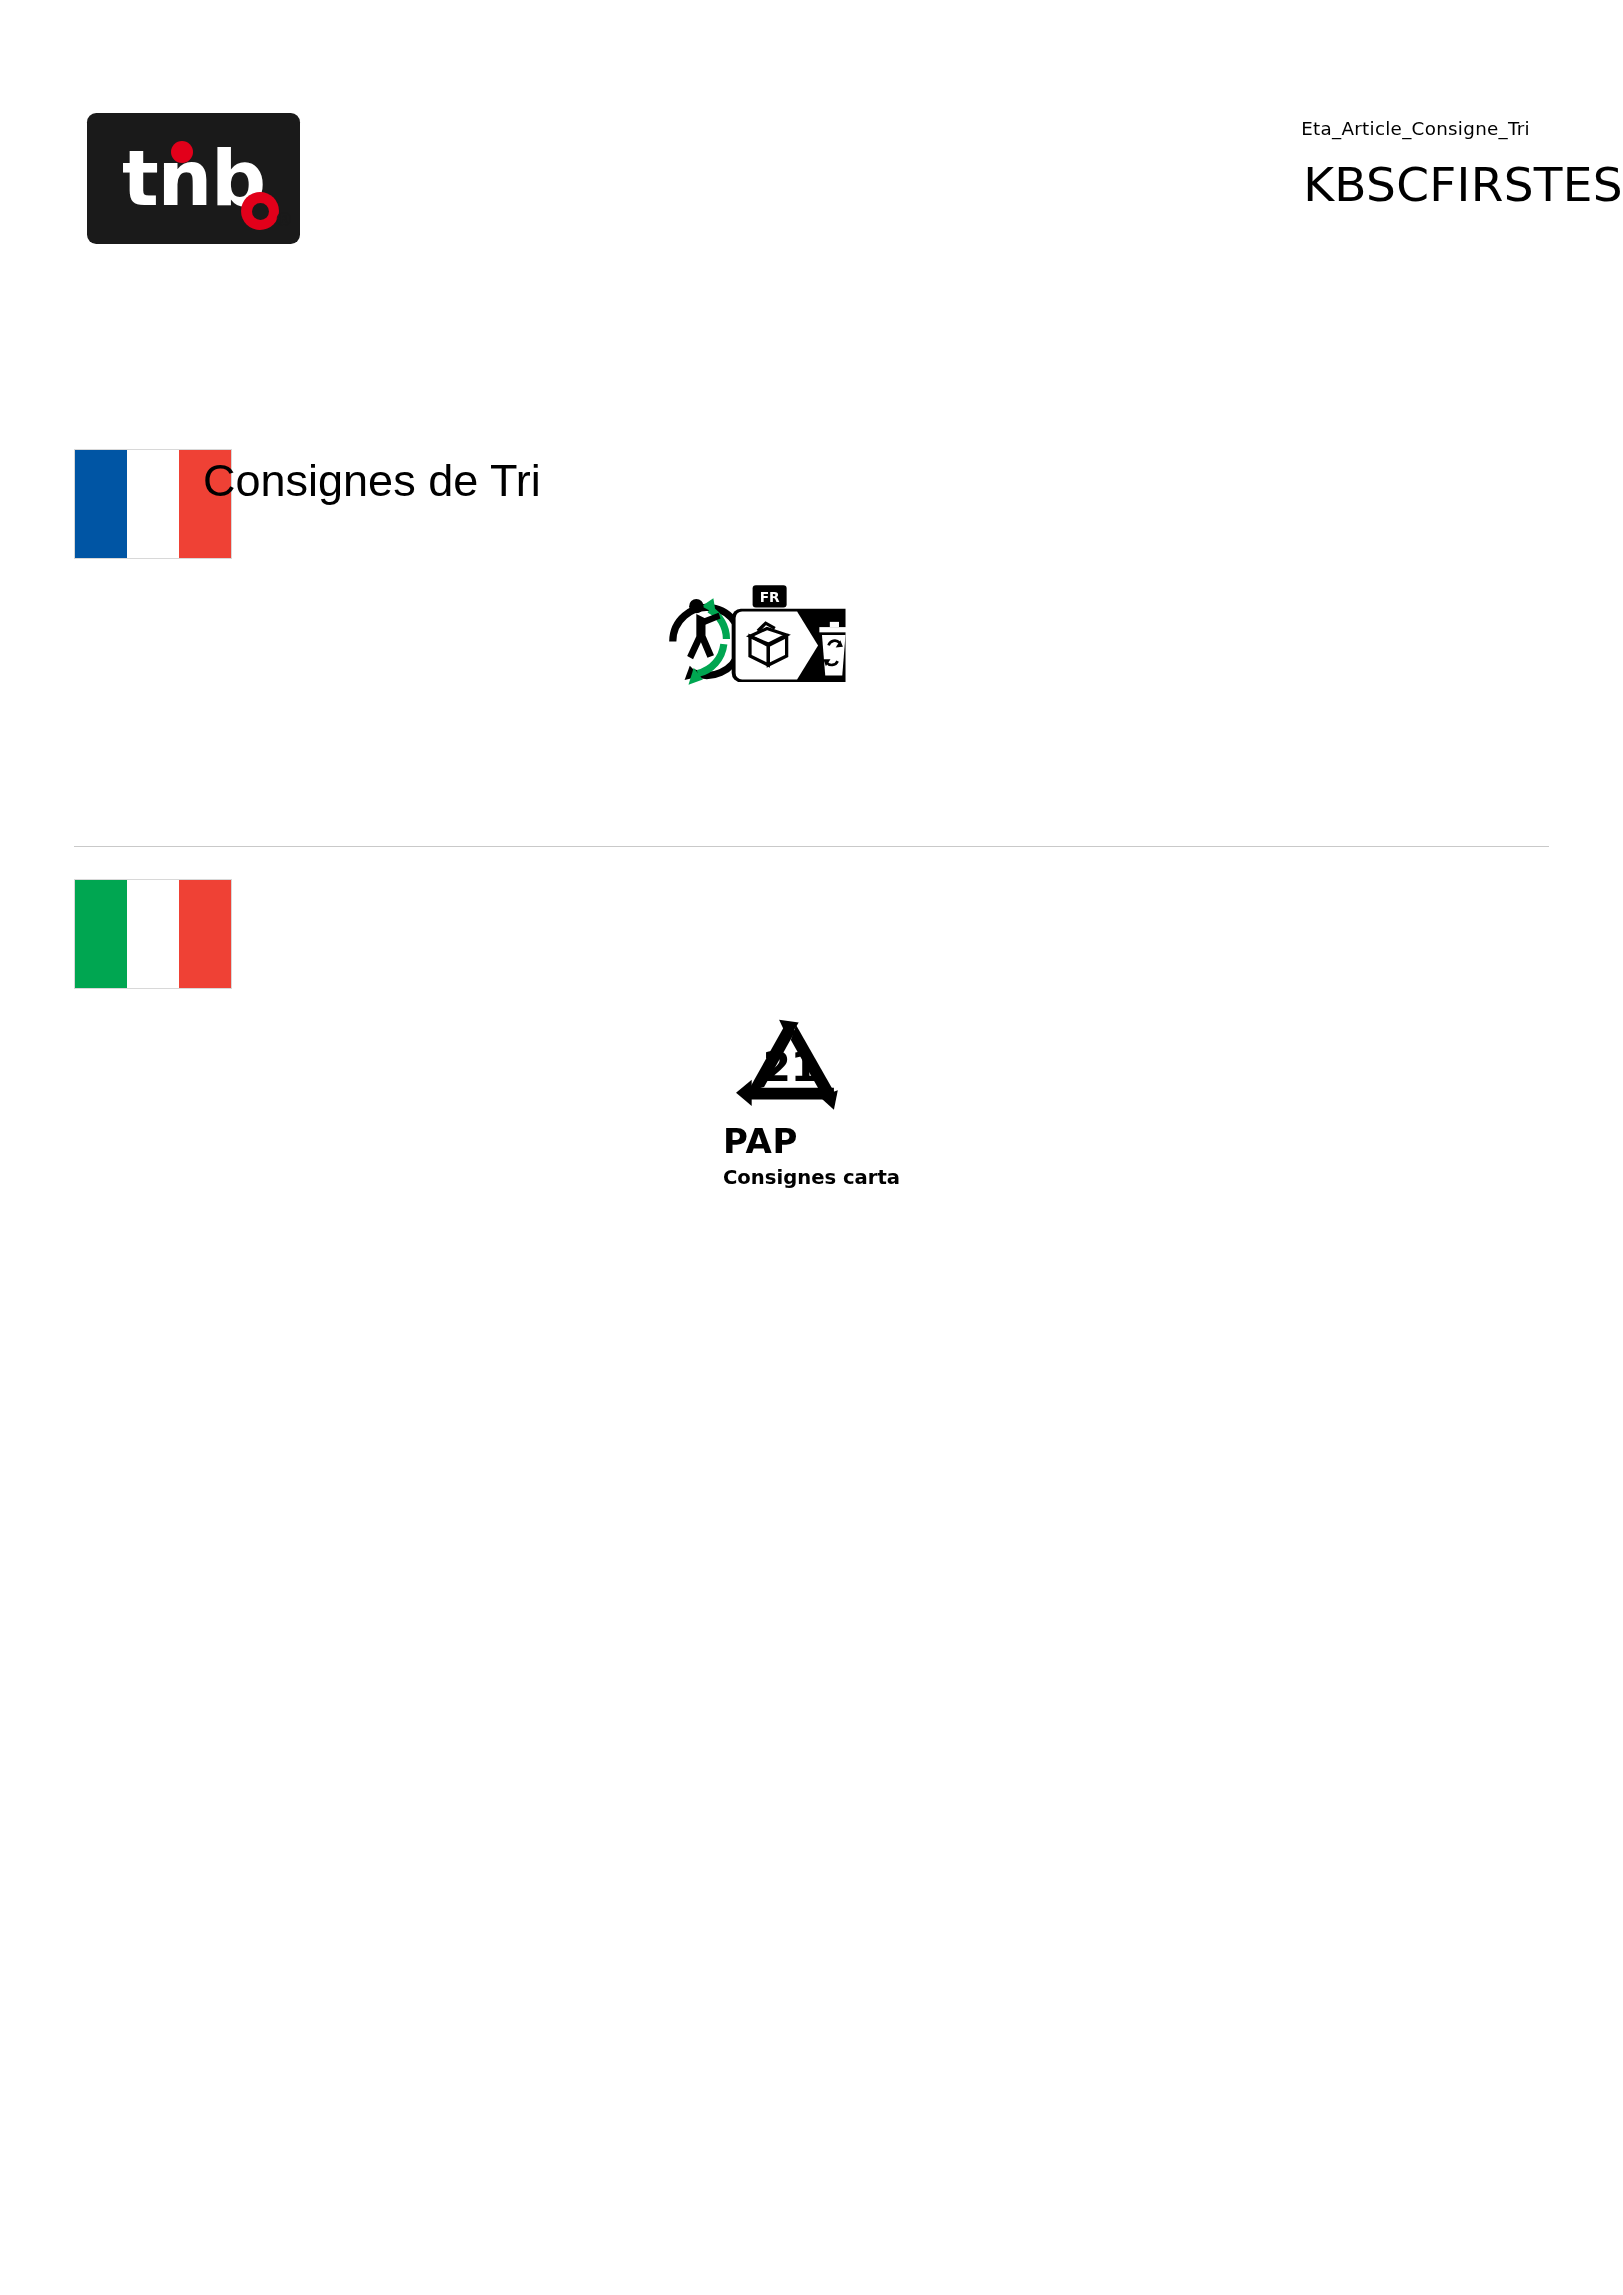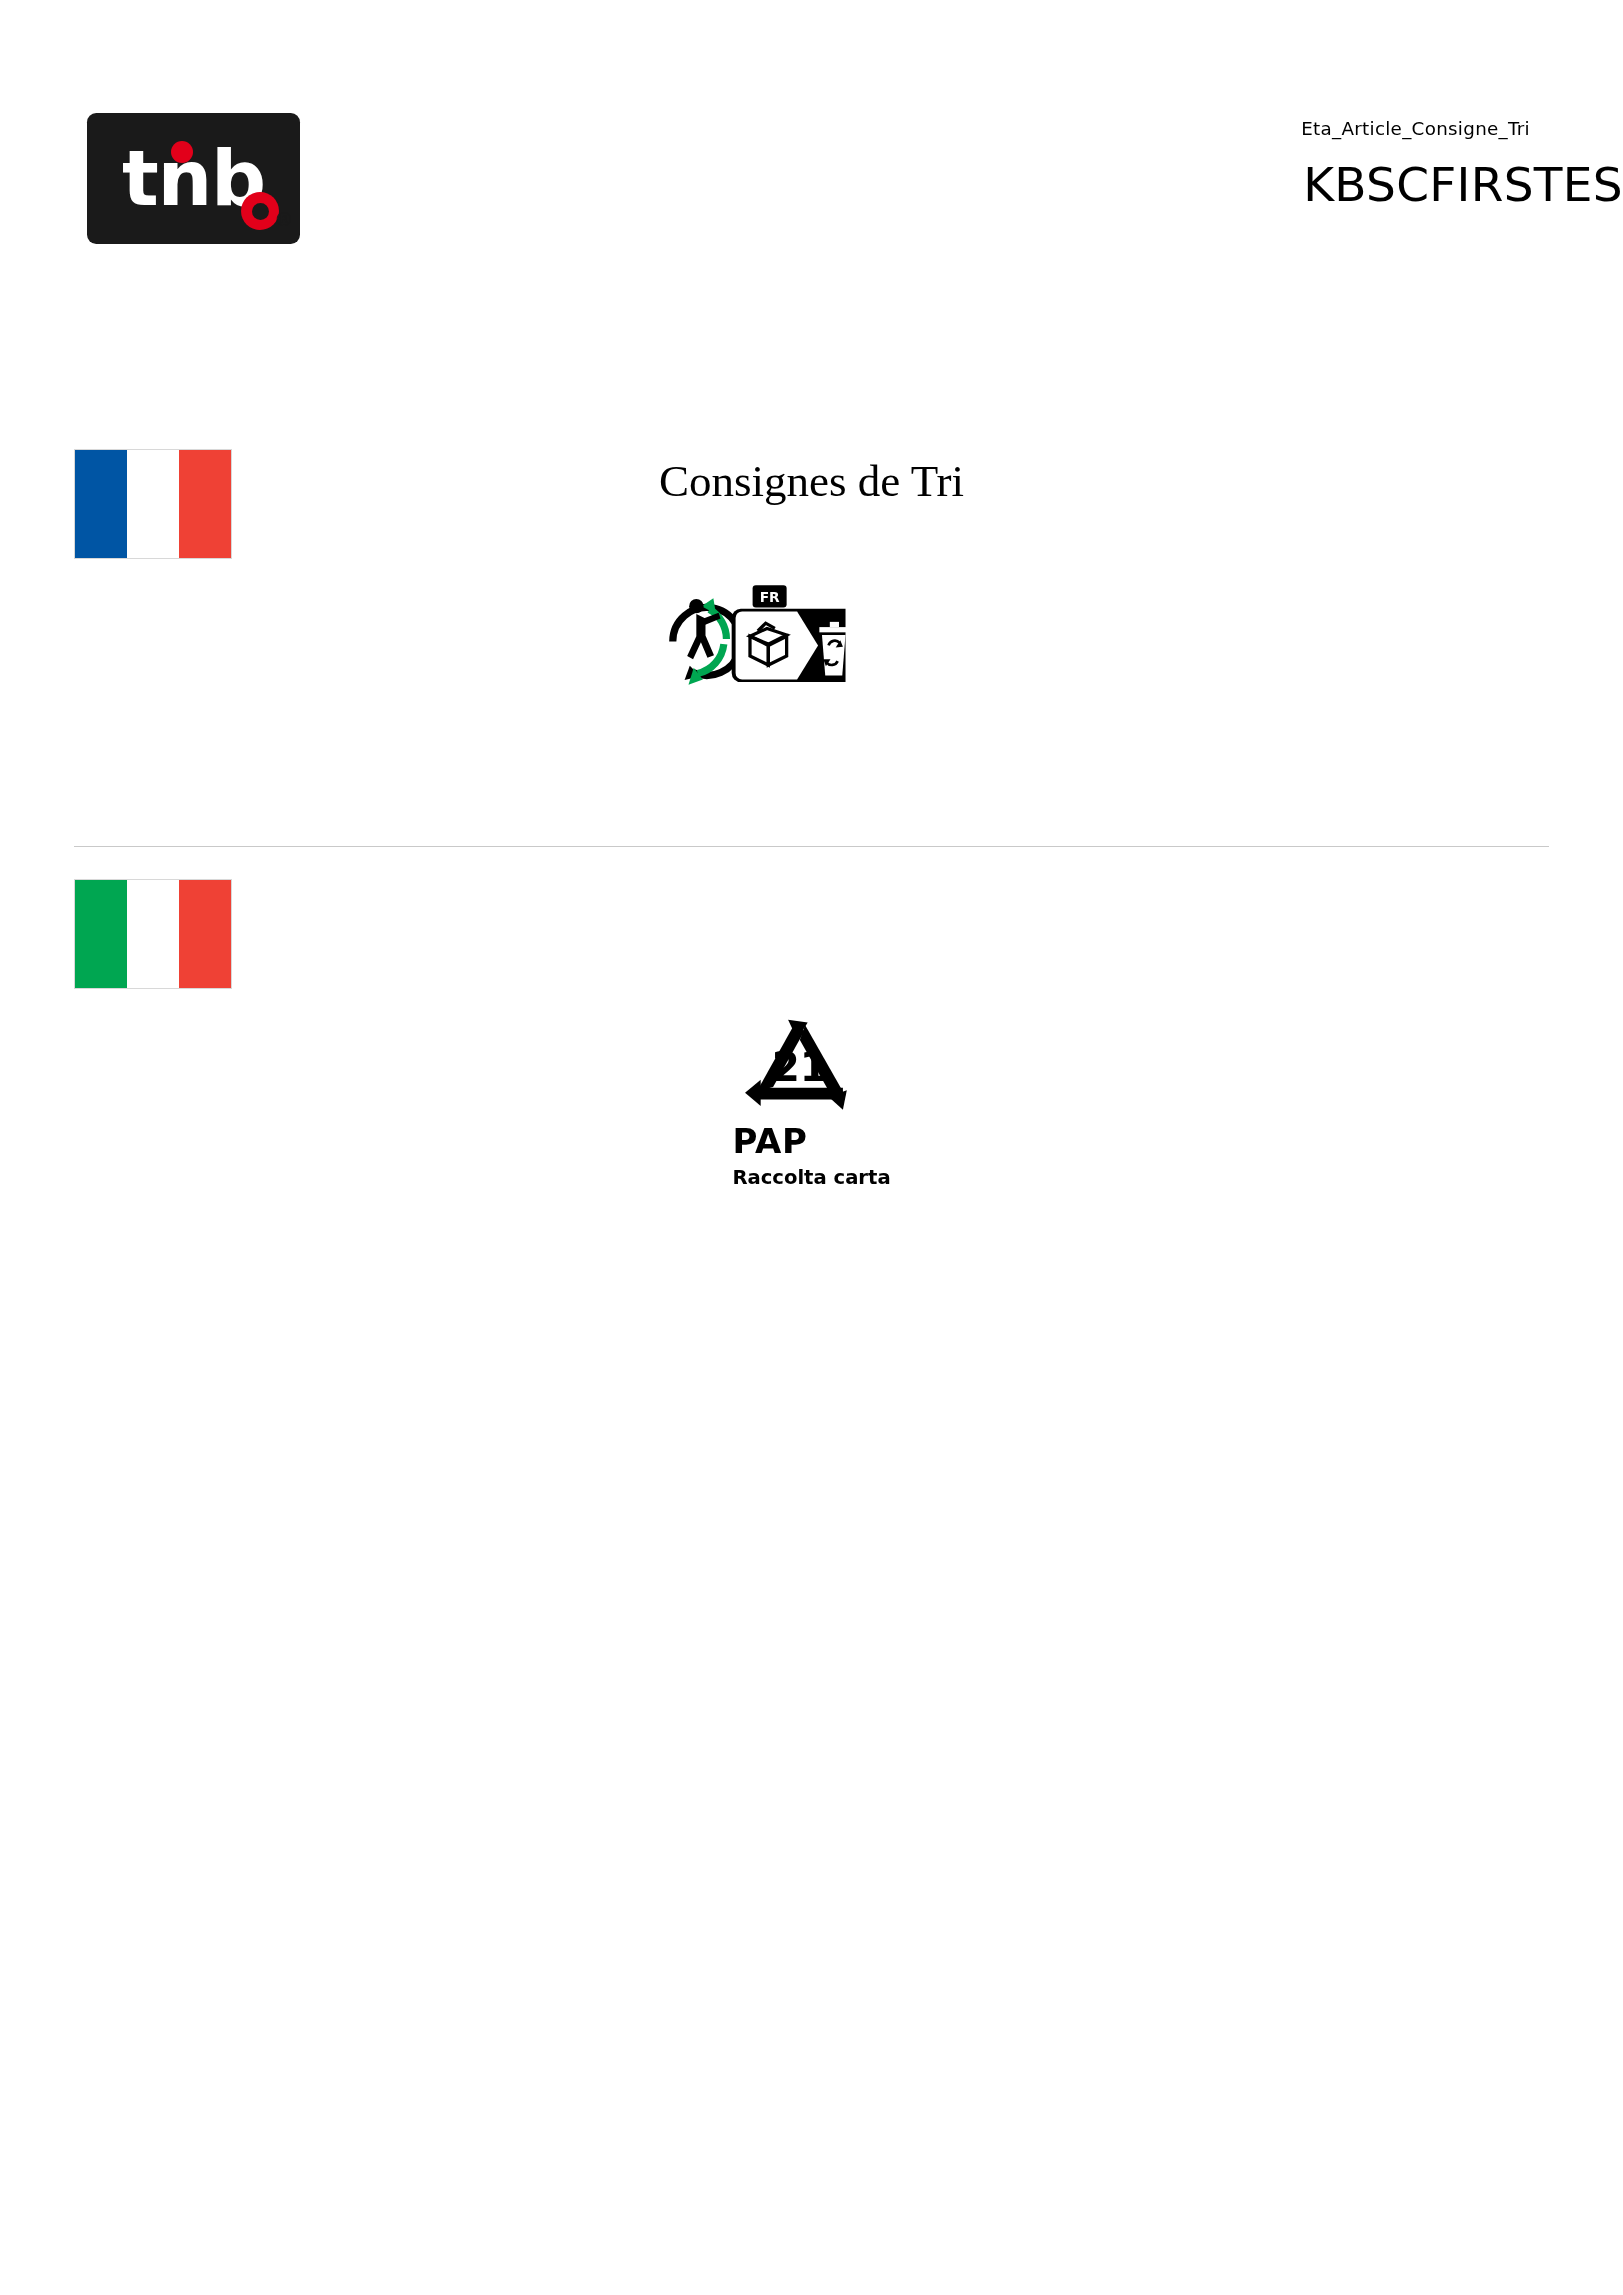--- a/index.html
+++ b/index.html
@@ -123,26 +123,26 @@
     border: 0.7px solid #d8d8d8;
     box-sizing: border-box;
   }
   .flag .band { flex: 1 1 33.333%; height: 100%; }
 
   .section.fr .flag { top: 56px; }
   .section.it .flag { top: 27.5px; }
 
   .section-title {
     position: absolute;
-    left: 196px;
+    left: 203px;
     width: 1231px;
-    text-align: center;
+    text-align: left;
     font-size: 45px;
     font-weight: 400;
-    font-family: Liberation Serif, serif;
+    font-family: Liberation Sans, sans-serif;
   }
   .section.fr .section-title { top: 62px; }
   .section.it .section-title { top: 33px; }
 
   .symbol-wrap {
     position: absolute;
     left: 196px;
     width: 1231px;
     display: flex;
     justify-content: center;
@@ -277,17 +277,17 @@
           <path d="M112,26 l58,102 l-16,9 l-50,-88 z"></path>
           <path d="M176,126 l-6,30 l-22,-20 z"></path>
 
           <path d="M170,140 l-132,0 l0,-18 l132,0 z"></path>
           <path d="M44,110 l-24,20 l24,20 z"></path>
         </g>
 
         <text x="104" y="112" font-family="DejaVu Sans, sans-serif" font-size="62" font-weight="bold" fill="#000" text-anchor="middle">21</text>
       </svg>
       <div class="pap-code">PAP</div>
-      <div class="pap-note">Raccolta carta</div>
+      <div class="pap-note">Consignes carta</div>
     </div>
   </div>
 </div>
 
 
 </body></html>

